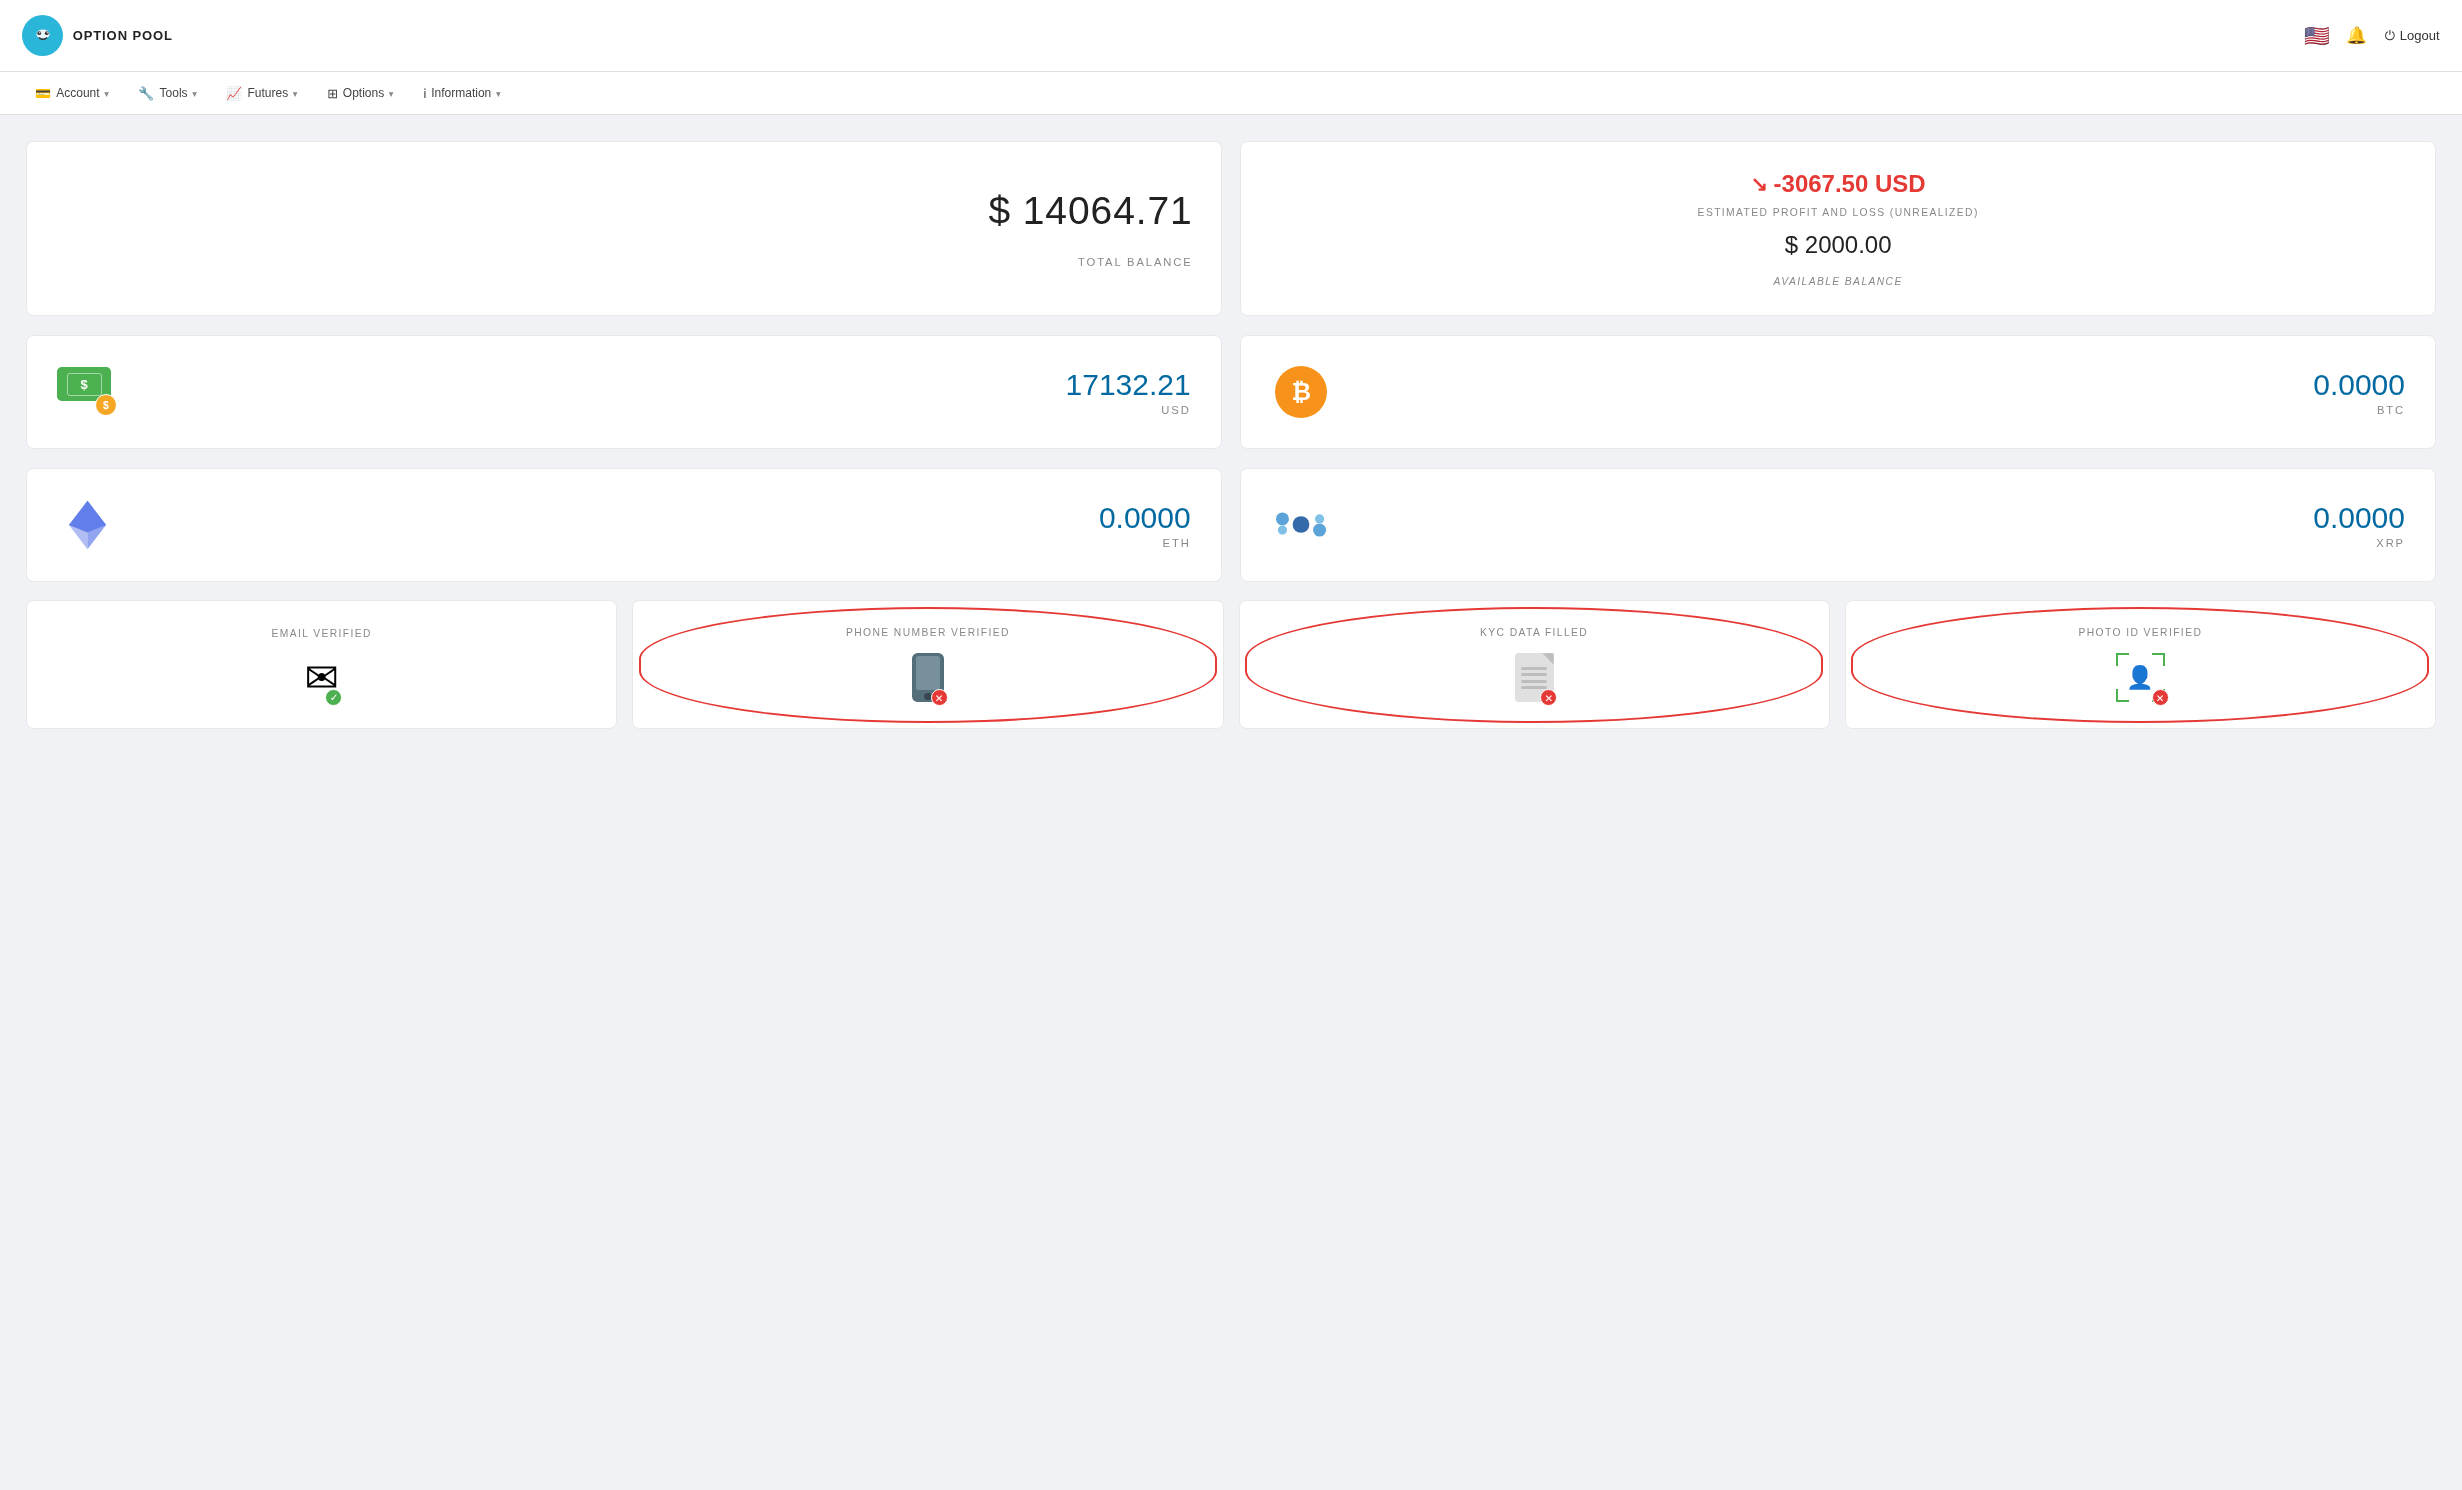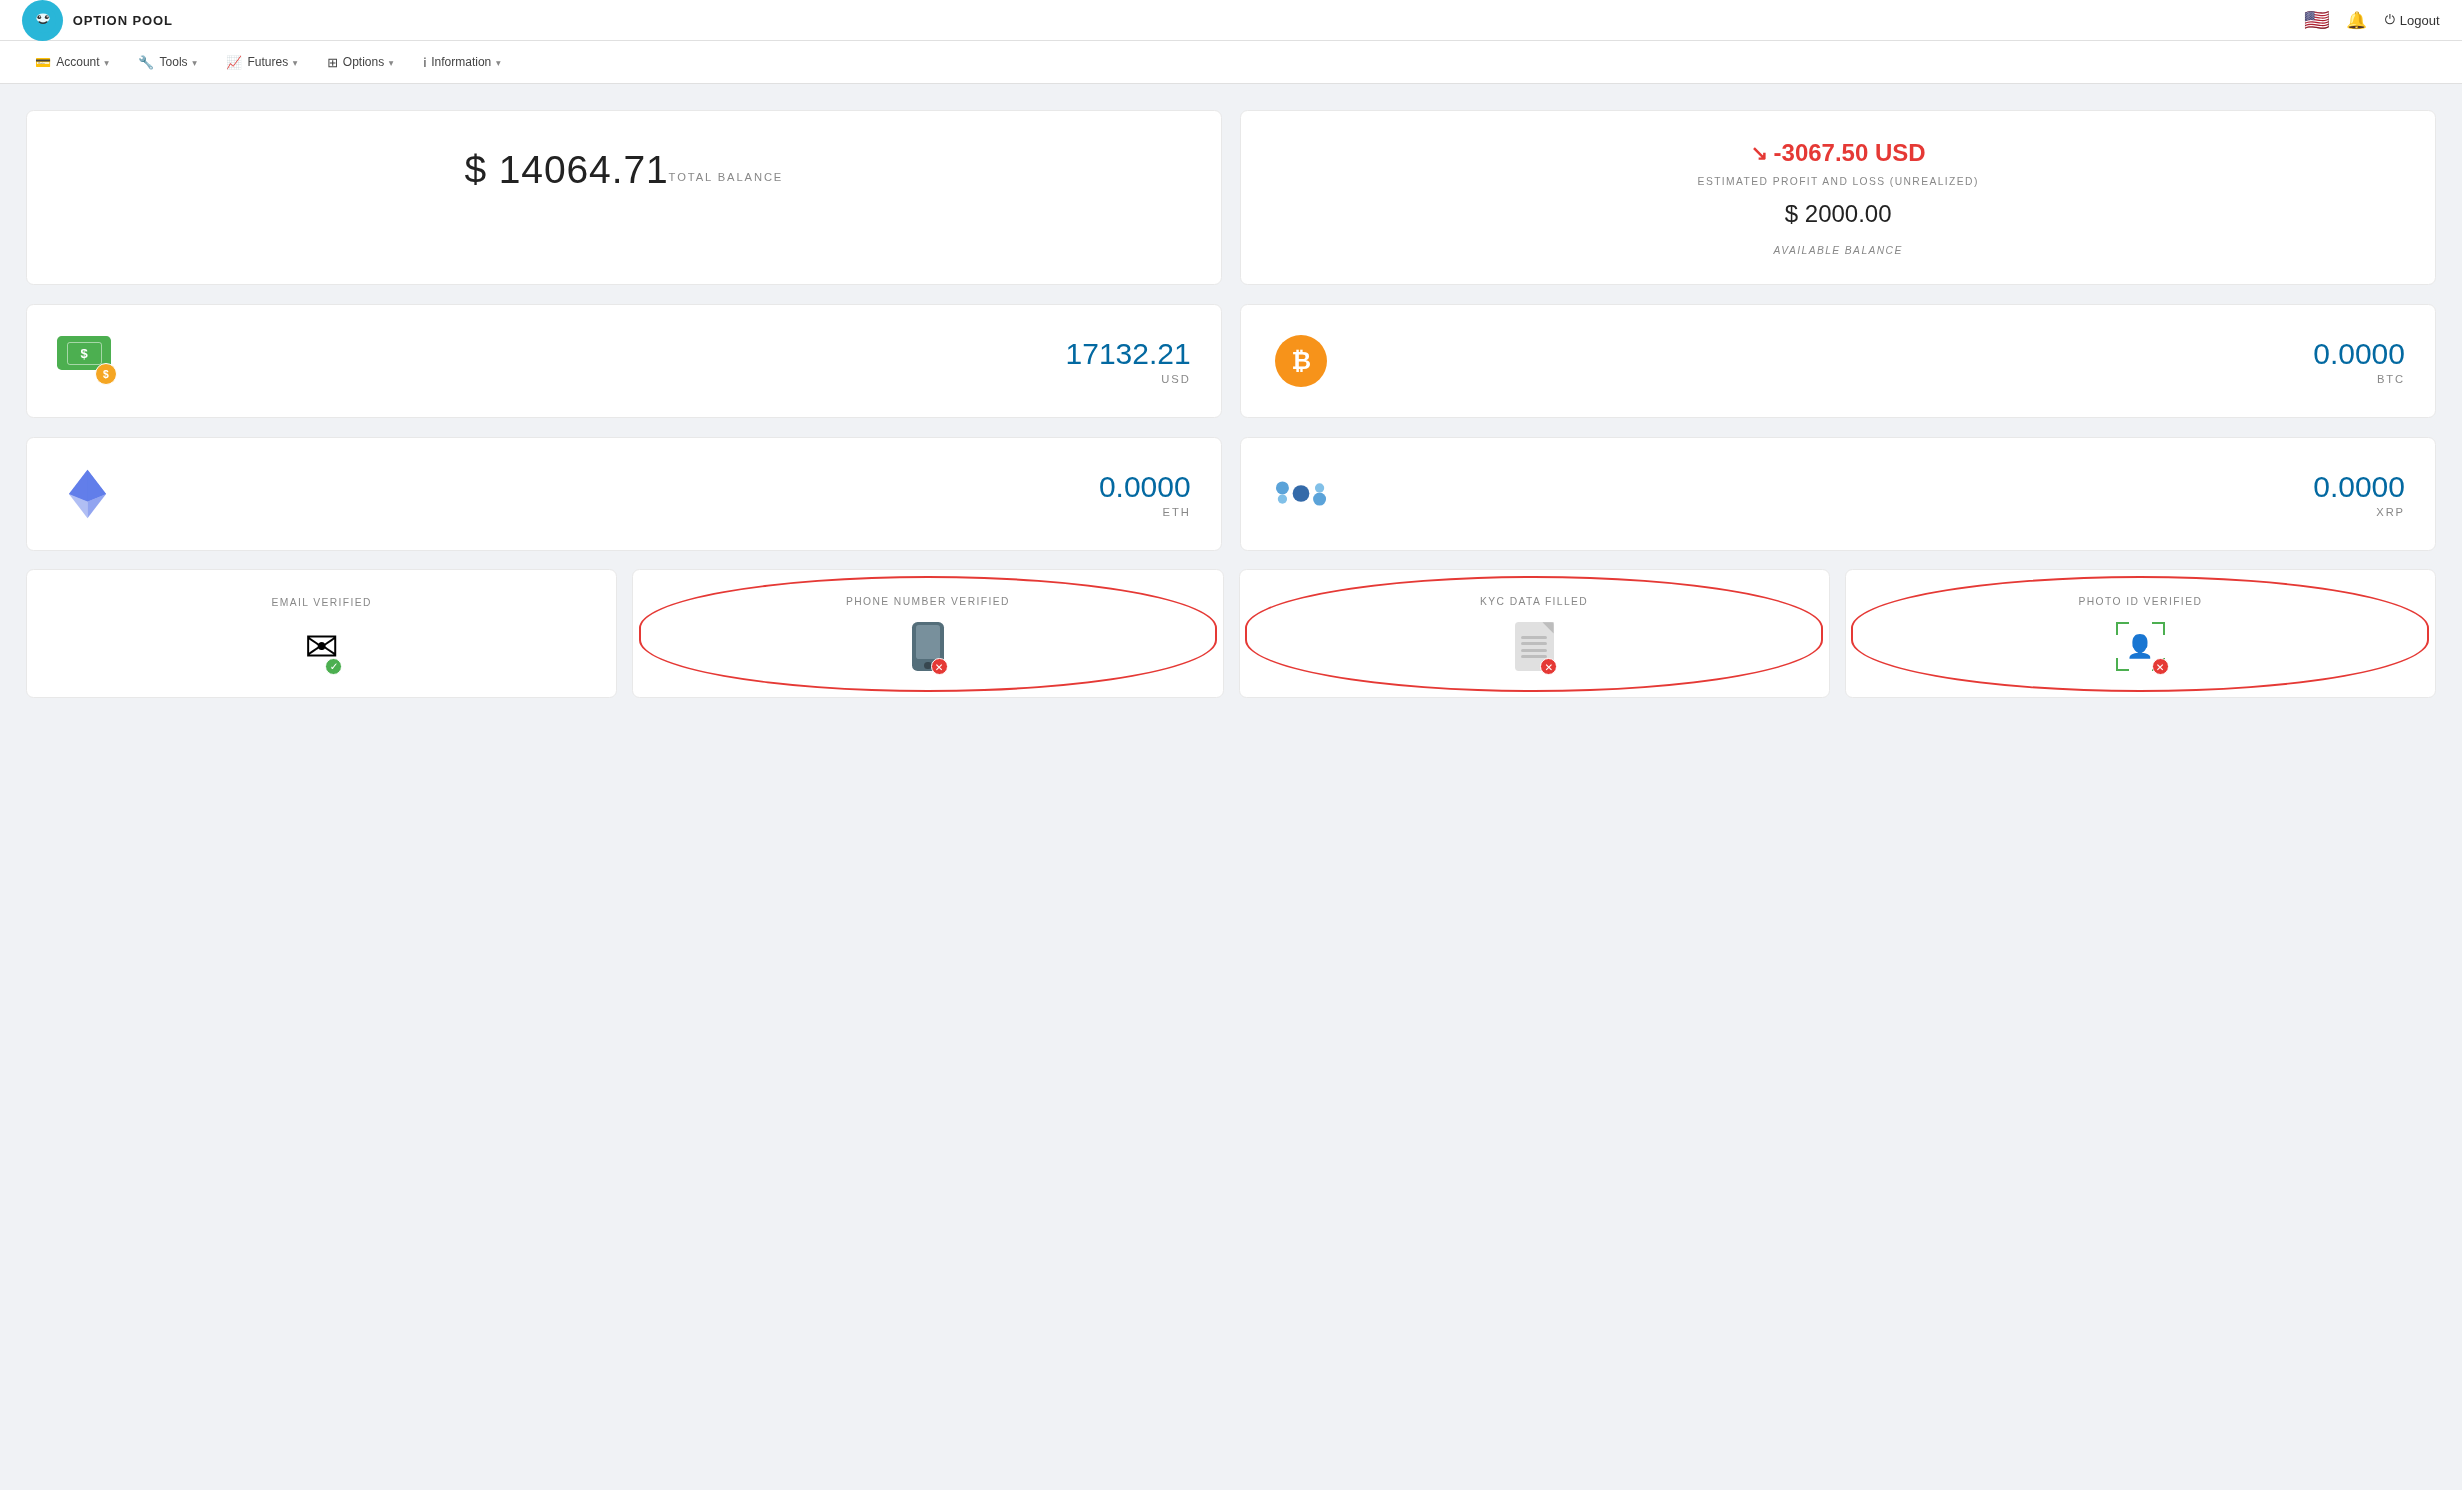--- a/index.html
+++ b/index.html
@@ -5,21 +5,21 @@
     * { box-sizing: border-box; margin: 0; padding: 0; }
     body { font-family: 'Segoe UI', Arial, sans-serif; background: #f0f2f5; }
 
     
     .header {
       background: #fff;
       display: flex;
       align-items: center;
       justify-content: space-between;
       padding: 0 22.4px;
-      height: 41px;
+      height: 72px;
       border-bottom: 0.9px solid #e0e0e0;
     }
     .header-left {
       display: flex;
       align-items: center;
       gap: 9.3px;
     }
     .logo-circle {
       width: 41px;
       height: 41px;
@@ -102,22 +102,22 @@
     .card {
       background: #fff;
       border-radius: 7.5px;
       border: 0.9px solid #e8e8e8;
       flex: 1;
     }
 
     
     .balance-card {
       display: flex;
-      flex-direction: row;
-      align-items: flex-start;
+      flex-direction: column;
+      align-items: flex-end;
       justify-content: center;
       padding: 37px 28px;
     }
     .total-balance-value {
       font-size: 39px;
       font-weight: 300;
       color: #222;
       letter-spacing: 0.9px;
     }
     .total-balance-label {

